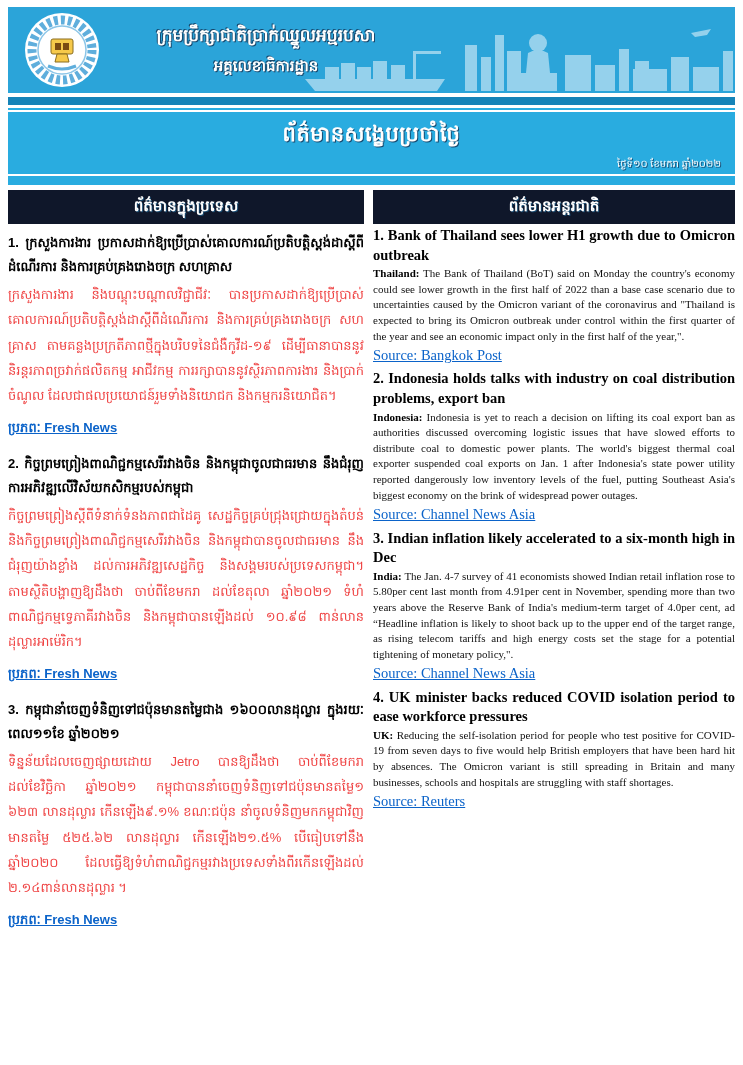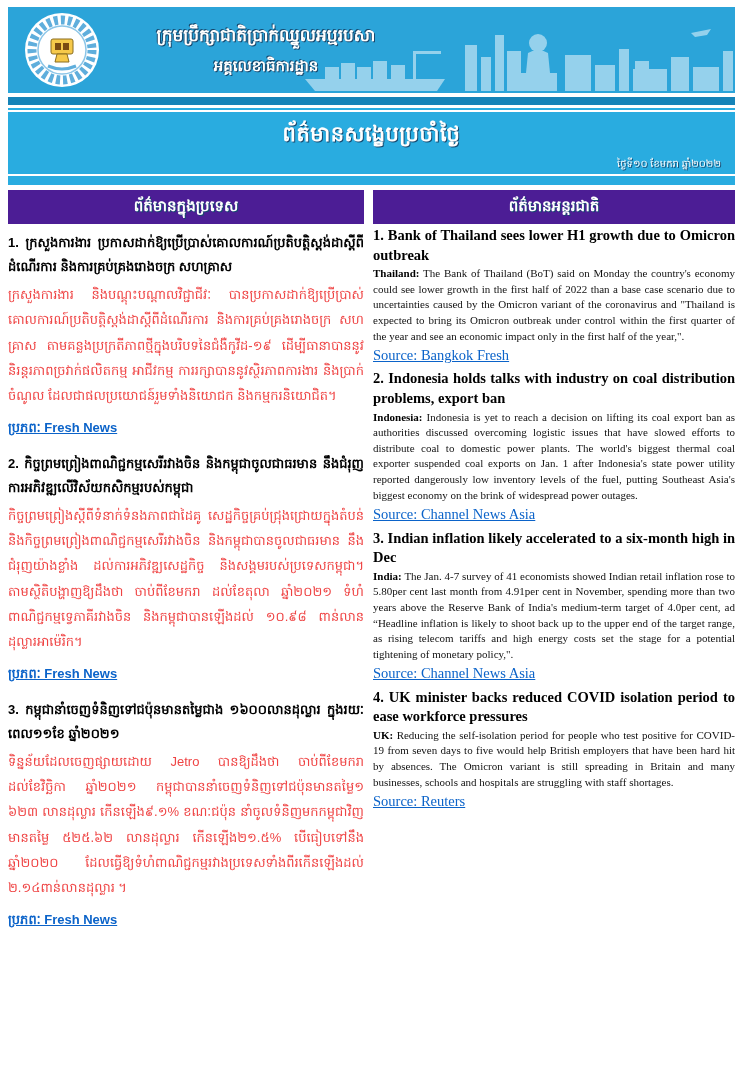--- a/index.html
+++ b/index.html
@@ -35,21 +35,21 @@
   }
   .banner-date{
     position:absolute;right:14px;bottom:2px;color:#fff;font-size:10px;
     text-shadow:1px 1px 0 #16486e;
   }
   
   .cols{display:flex;gap:9px;margin-top:5px;align-items:flex-start;}
   .col-left{width:356px;flex:none;}
   .col-right{flex:1;min-width:0;}
   .col-head{
-    background:#4c1d95;color:#fff;text-align:center;font-weight:bold;
+    background:#0f172a;color:#fff;text-align:center;font-weight:bold;
     font-size:15px;padding:4px 0 6px;line-height:1.6;
     text-shadow:1px 1px 0 #16486e;
   }
   
   .kh-article{margin-top:7px;}
   .kh-title{
     font-weight:bold;font-size:13px;line-height:1.85;color:#000;
     text-align:justify;
   }
   .kh-body{
@@ -151,21 +151,21 @@
       <a class="src-link">ប្រភពៈ Fresh News</a>
     </div>
   </div>
 
   <div class="col-right">
     <div class="col-head">ព័ត៌មានអន្តរជាតិ</div>
 
     <div class="en-article">
       <div class="en-title">1. Bank of Thailand sees lower H1 growth due to Omicron outbreak</div>
       <div class="en-body"><b>Thailand:</b><span> The Bank of Thailand (BoT) said on Monday the country's economy could see lower growth in the first half of 2022 than a base case scenario due to uncertainties caused by the Omicron variant of the coronavirus and "Thailand is expected to bring its Omicron outbreak under control within the first quarter of the year and see an economic impact only in the first half of the year,".</span></div>
-      <a class="en-src">Source: Bangkok Fresh</a>
+      <a class="en-src">Source: Bangkok Post</a>
     </div>
 
     <div class="en-article">
       <div class="en-title">2. Indonesia holds talks with industry on coal distribution problems, export ban</div>
       <div class="en-body"><b>Indonesia:</b><span> Indonesia is yet to reach a decision on lifting its coal export ban as authorities discussed overcoming logistic issues that have slowed efforts to distribute coal to domestic power plants. The world's biggest thermal coal exporter suspended coal exports on Jan. 1 after Indonesia's state power utility reported dangerously low inventory levels of the fuel, putting Southeast Asia's biggest economy on the brink of widespread power outages.</span></div>
       <a class="en-src">Source: Channel News Asia</a>
     </div>
 
     <div class="en-article">
       <div class="en-title">3. Indian inflation likely accelerated to a six-month high in Dec</div>

